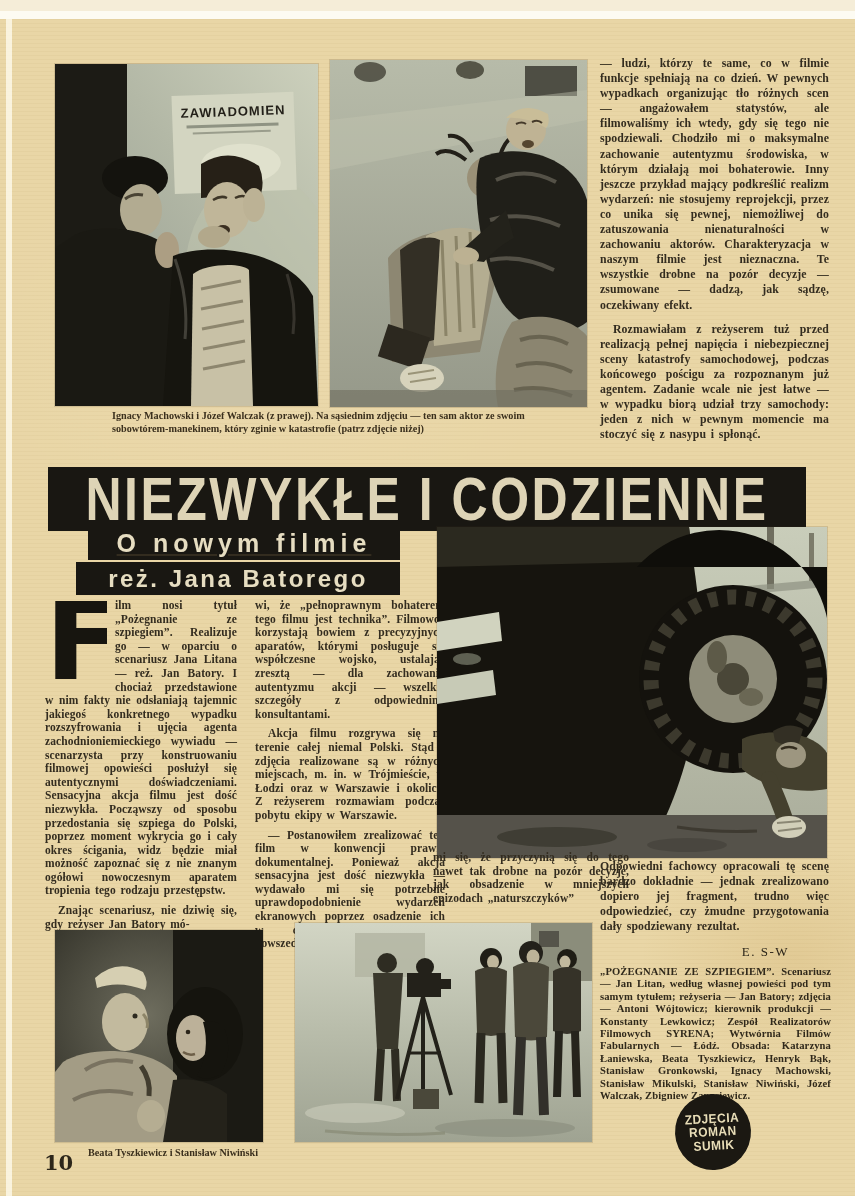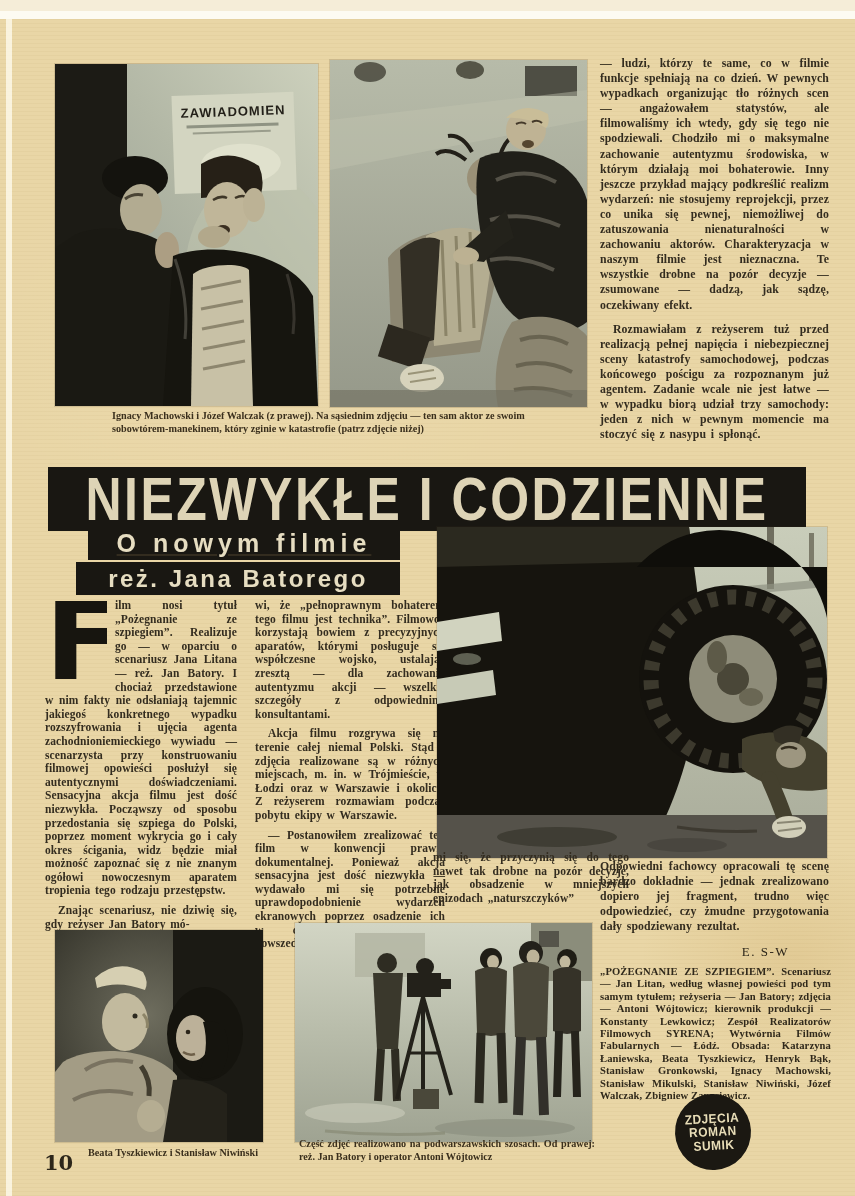--- a/index.html
+++ b/index.html
@@ -319,16 +319,15 @@
         <circle cx="272" cy="36" r="10" fill="#1f1d15"></circle>
           <ellipse cx="270" cy="39" rx="5.5" ry="6.5" fill="#c2b99e"></ellipse>
         <path d="M258,48 q14,-8 28,0 l0,60 q-14,6 -28,0 Z" fill="#353228"></path>
         <path d="M264,108 l-2,66 M280,108 l2,66" stroke="#26241c" stroke-width="8"></path>
       </g>
       <path d="M30,208 q60,6 120,2" stroke="#83866f" stroke-width="3" fill="none" opacity=".6"></path>
     </svg>
   </div>
 
   <div class="caption caption-bl">Beata Tyszkiewicz i Stanisław Niwiński</div>
-  <div class="caption caption-bm">Część zdjęć realizowano na podwarszawskich szosach. Od prawej: reż. Jan Batory i operator Antoni Wójtowicz</div>
 
   <div class="pagenum">10</div>
 </div>
 
 </body></html>

